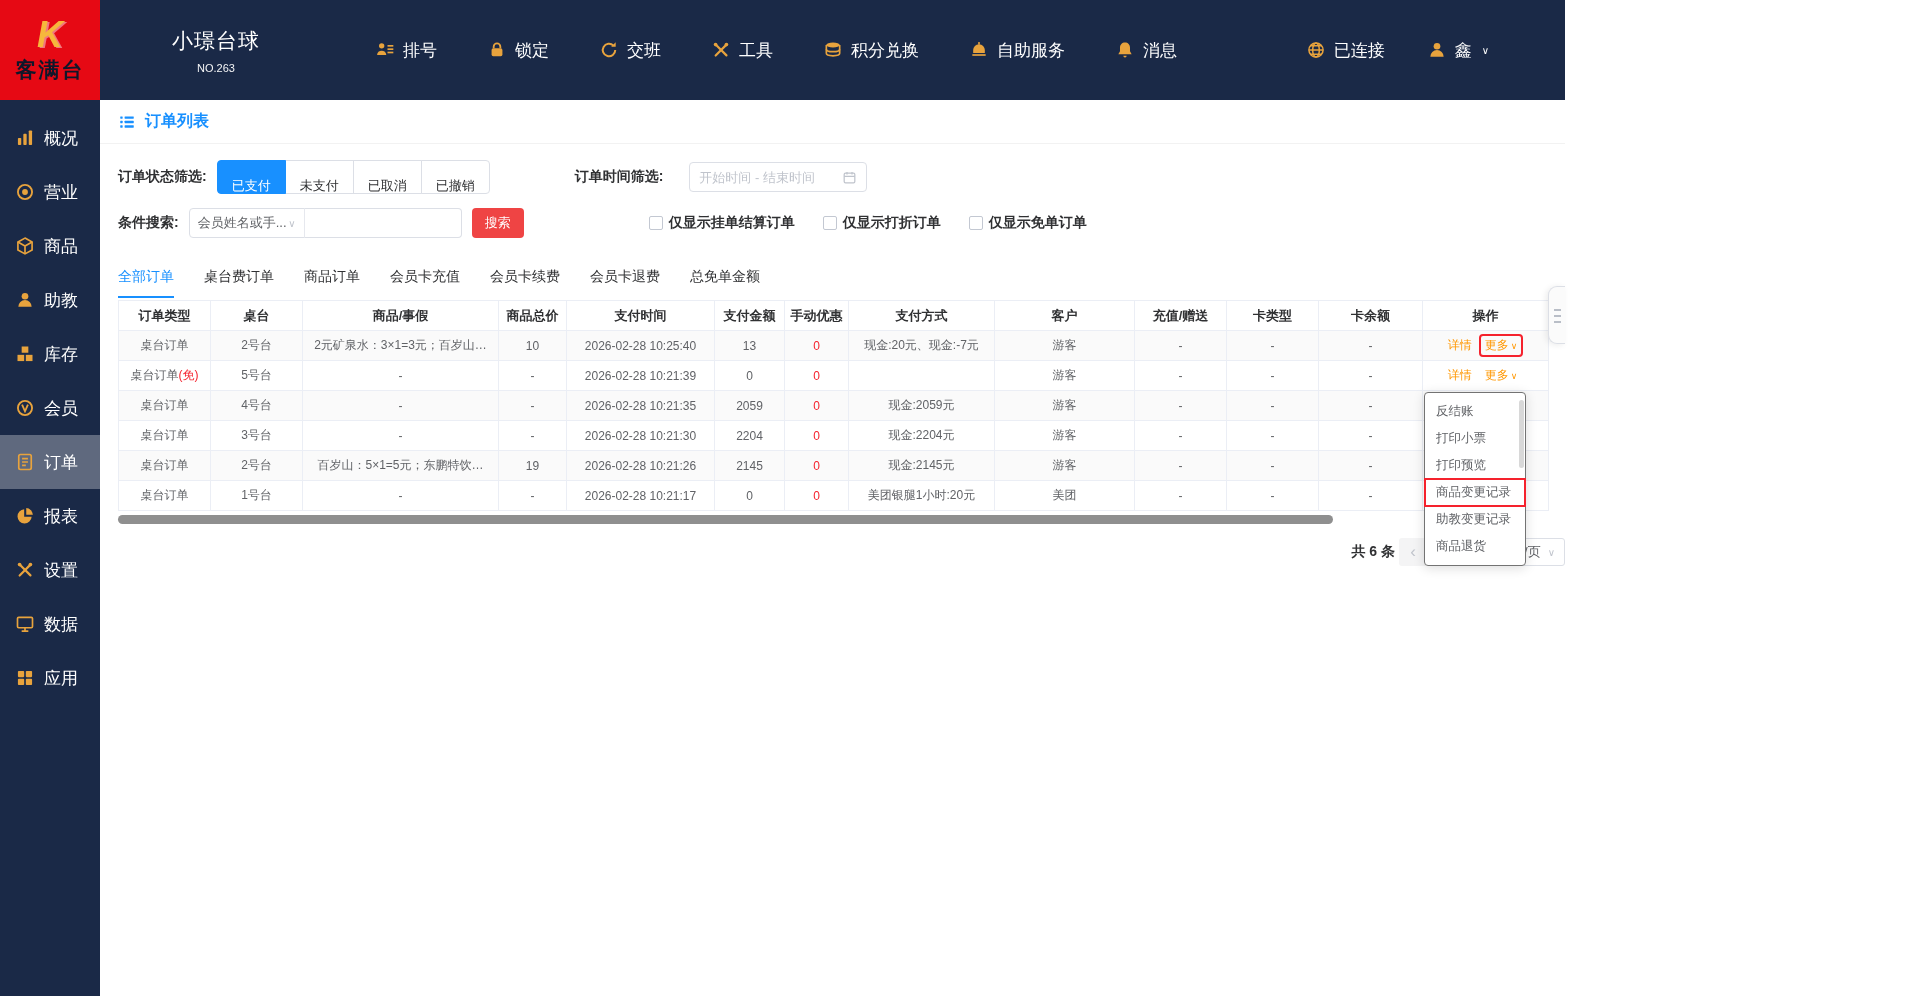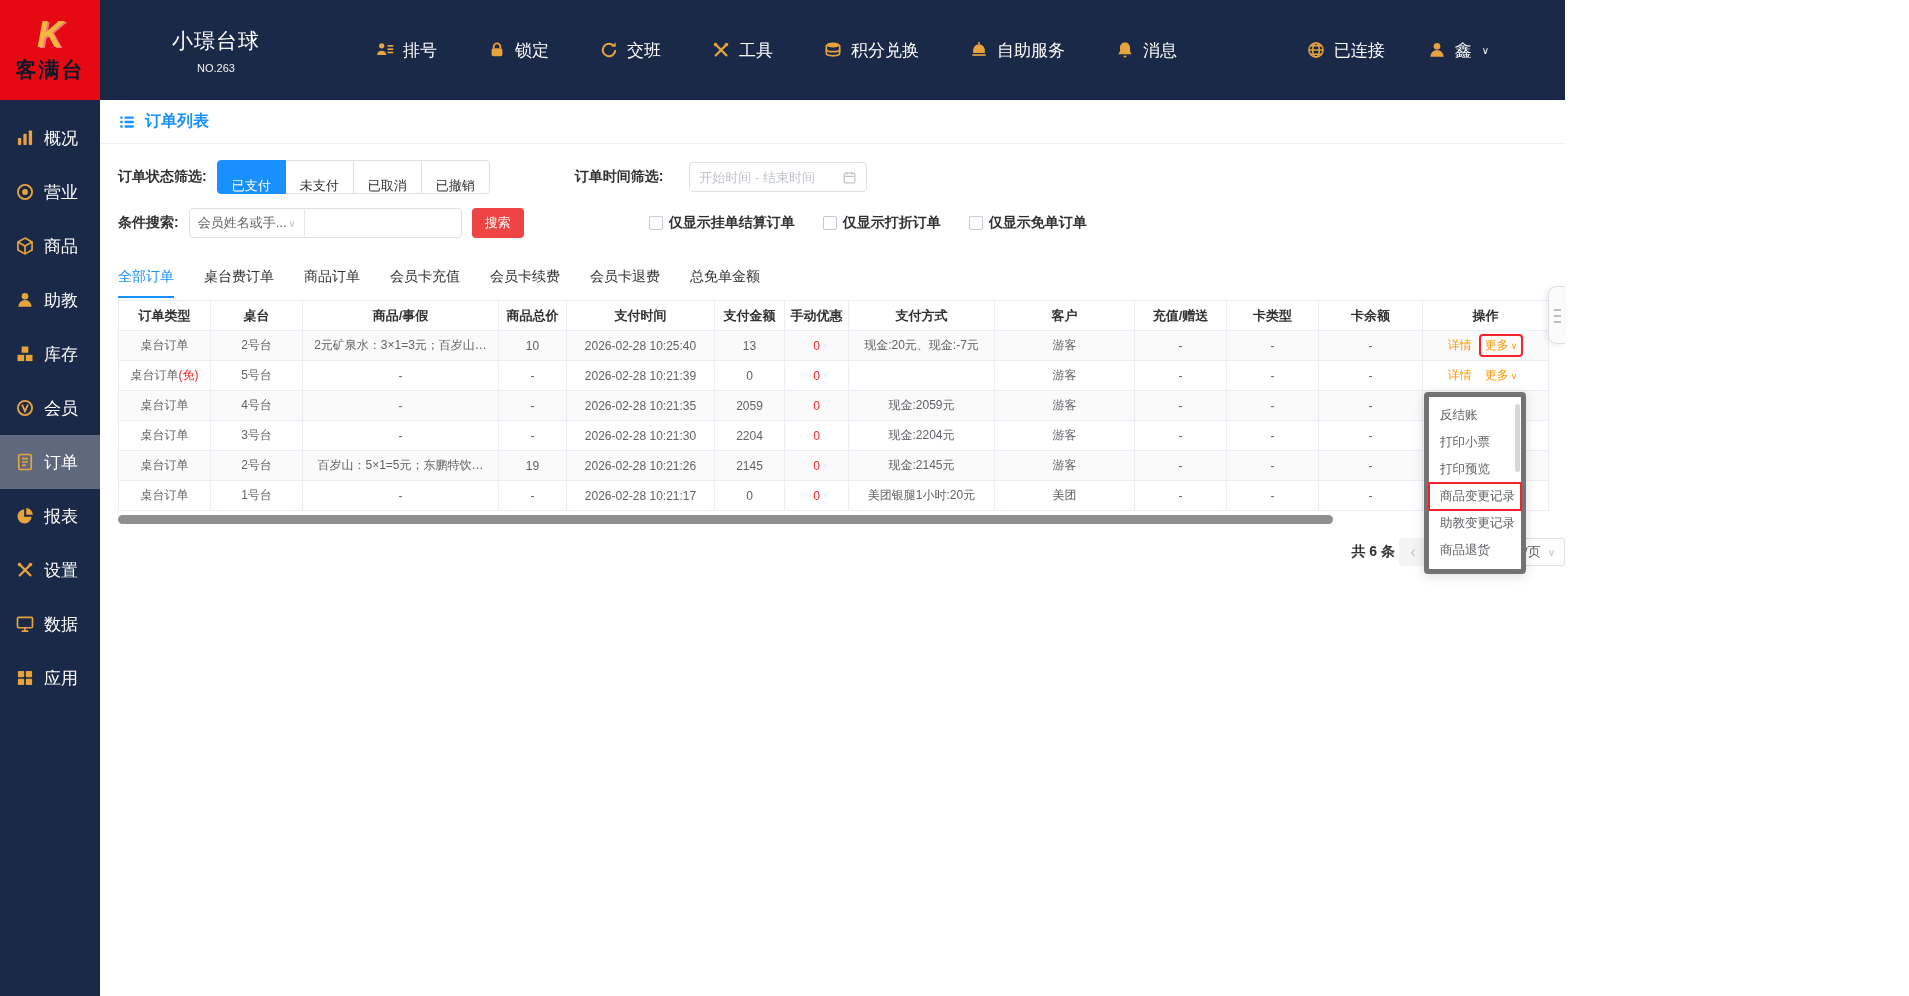--- a/index.html
+++ b/index.html
@@ -103,21 +103,21 @@
   .pager-total { font-size:14px; font-weight:bold; color:#303133; margin-right:4px; }
   .pbtn { width:28px; height:28px; background:#f4f4f5; border:none; border-radius:3px; color:#c0c4cc;
     font-size:17px; display:flex; align-items:center; justify-content:center; cursor:pointer; }
   .pcur { width:28px; height:28px; border:1px solid #1890ff; border-radius:3px; color:#1890ff;
     background:#fff; font-size:13px; font-weight:bold; display:flex; align-items:center; justify-content:center; cursor:pointer; }
   .psize { height:28px; border:1px solid #dcdfe6; border-radius:3px; padding:0 9px; font-size:13px;
     color:#606266; display:flex; align-items:center; gap:7px; background:#fff; cursor:pointer; }
 
   
   .dropdown { position:absolute; left:1424px; top:392px; width:102px; background:#fff;
-    border:5px solid #737373; border-radius:4px; box-shadow:0 2px 12px rgba(0,0,0,.14);
+    border:1px solid #737373; border-radius:4px; box-shadow:0 2px 12px rgba(0,0,0,.14);
     padding:5px 0; z-index:20; }
   .menu-item { height:27px; line-height:27px; padding:0 11px; font-size:12.5px; color:#606266;
     cursor:pointer; white-space:nowrap; }
   .menu-item.annotated { outline:2px solid #f5222d; outline-offset:-1px; }
   .dd-thumb { position:absolute; right:1px; top:7px; width:5px; height:68px; background:#d8d8d8;
     border-radius:3px; cursor:pointer; }
 
   
   .drawer-handle { position:absolute; left:1548px; top:286px; width:17px; height:58px;
     background:#fbfbfb; border:1px solid #dcdfe6; border-right:none; border-radius:9px 0 0 9px;

